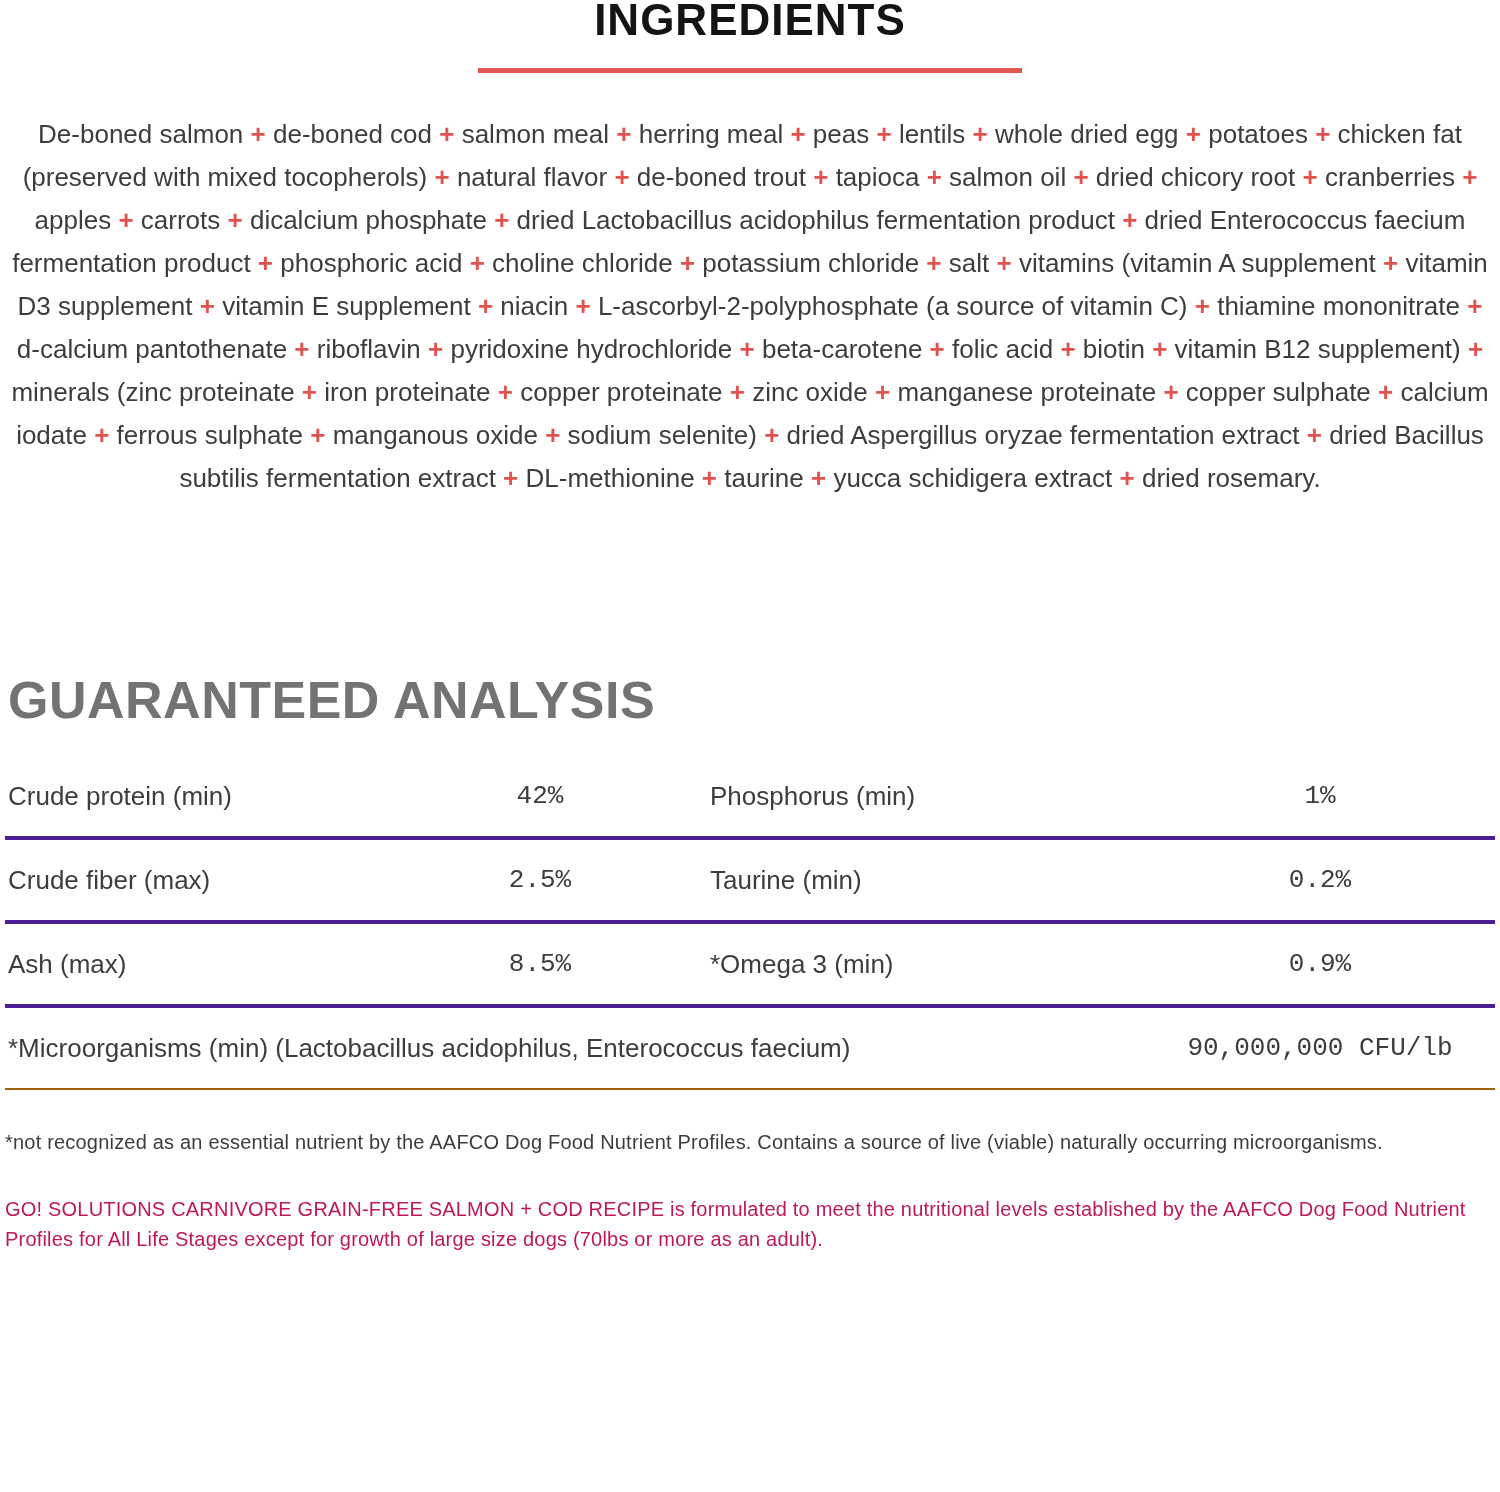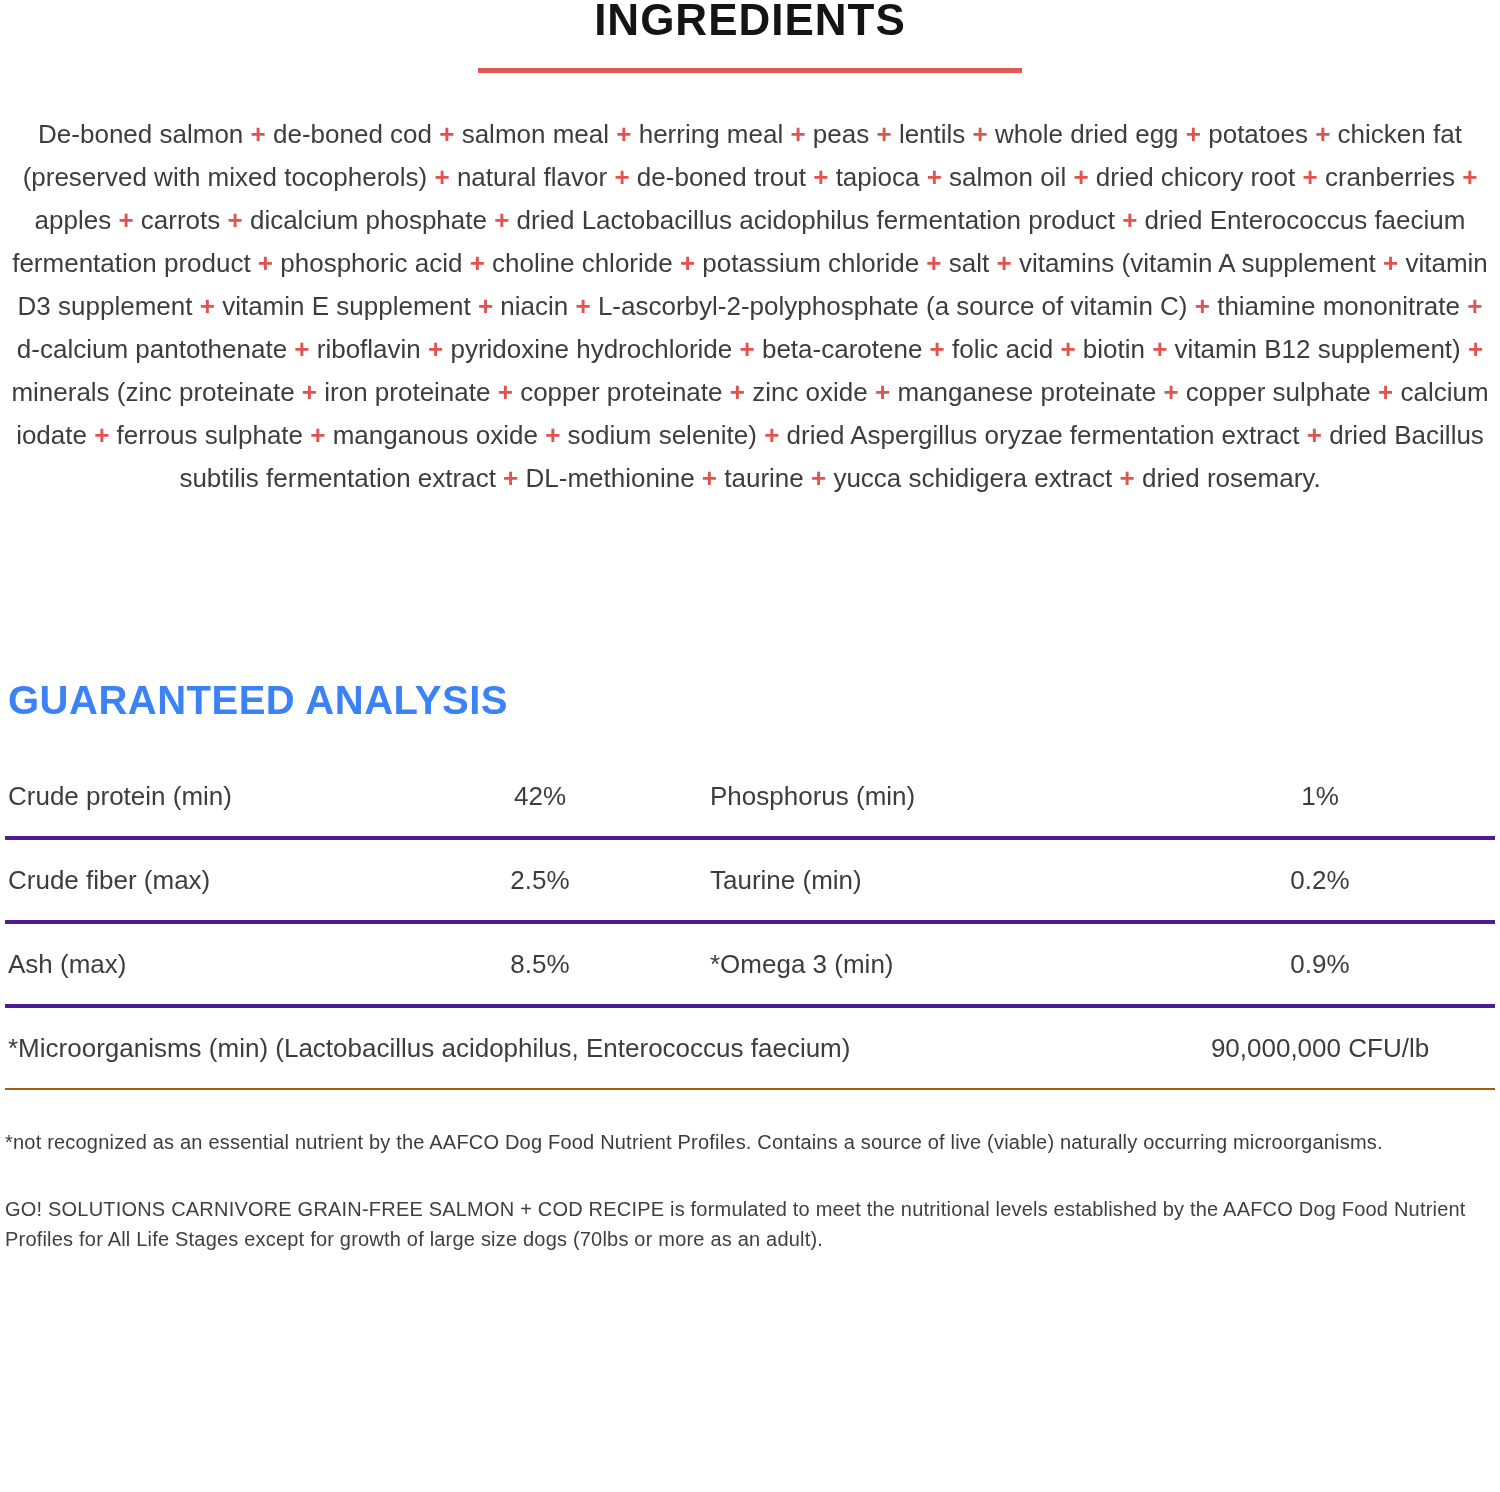--- a/index.html
+++ b/index.html
@@ -43,40 +43,40 @@
     color: #3d3d3d;
   }
   .ingredients-text .plus {
     color: #e0534e;
     font-weight: bold;
   }
 
   
   .ga-title {
     margin: 180px 0 0 3px;
-    font-size: 40px;
+    font-size: 52px;
     line-height: 40px;
     font-weight: bold;
     letter-spacing: 0.5px;
-    color: #3b82f6;
+    color: #737373;
   }
   .ga-table {
     margin-top: 36px;
     font-size: 26px;
     color: #3d3d3d;
   }
   .ga-row {
     display: grid;
     grid-template-columns: 460px 150px 1fr 350px;
     align-items: center;
     height: 80px;
     border-bottom: 4px solid #4c1d95;
   }
   .ga-label { padding-left: 3px; text-align: left; }
-  .ga-val   { text-align: center; }
+  .ga-val   { text-align: center; font-family: Liberation Mono, monospace; }
   .ga-label2 { padding-left: 95px; }
   .ga-footer-row {
     display: grid;
     grid-template-columns: 1fr 350px;
     align-items: center;
     height: 80px;
     border-bottom: 2px solid #a16207;
   }
 
   
@@ -85,21 +85,21 @@
     font-size: 20px;
     line-height: 28px;
     letter-spacing: 0.2px;
     color: #3d3d3d;
   }
   .footnote2 {
     margin-top: 38px;
     font-size: 20px;
     line-height: 30px;
     letter-spacing: 0.2px;
-    color: #404040;
+    color: #be185d;
   }
 </style>
 </head>
 <body>
 
 <div class="page">
 
   <section>
     <h1 class="ingredients-title">INGREDIENTS</h1>
     <div class="title-underline"></div>

